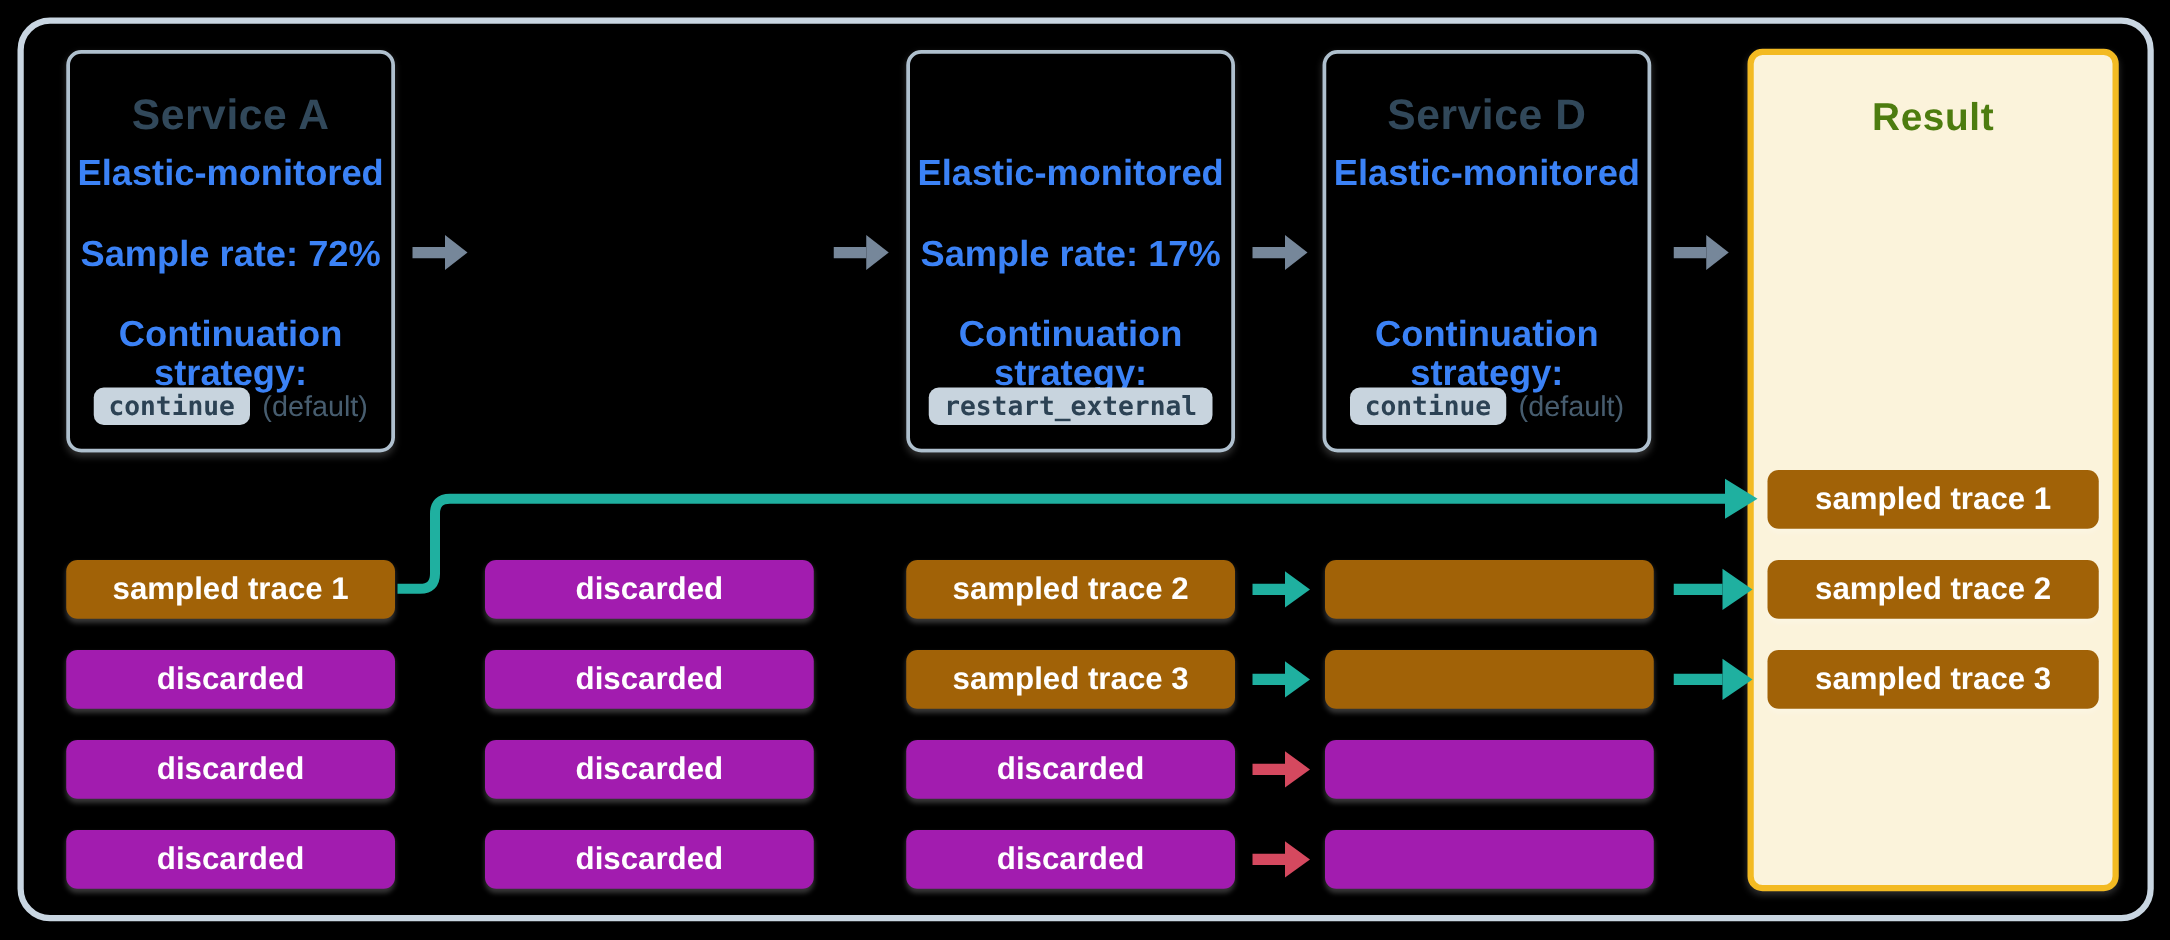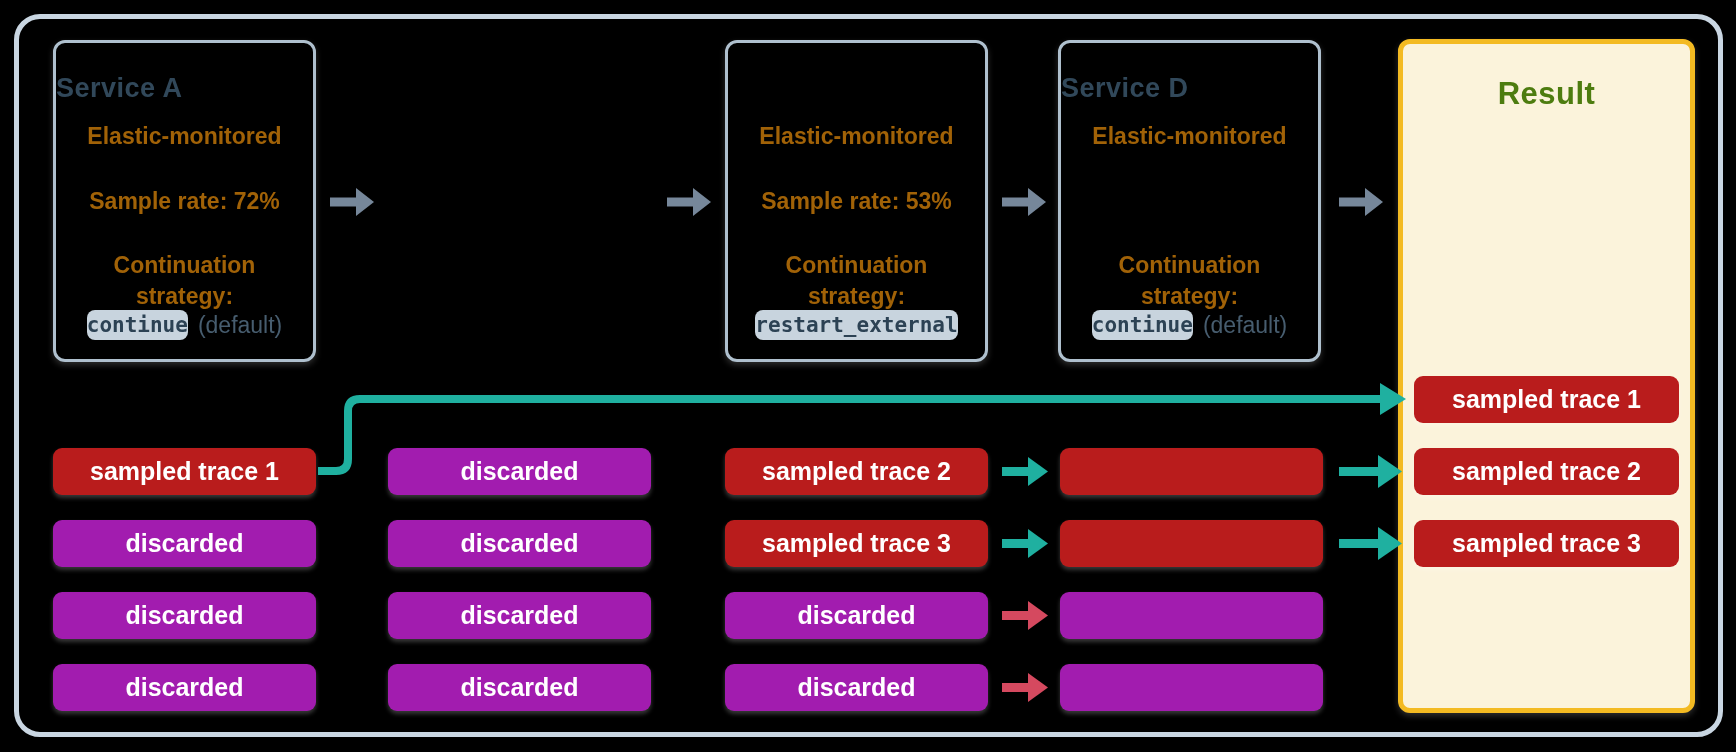--- a/index.html
+++ b/index.html
@@ -10,57 +10,57 @@
   .frame{
     position:absolute;left:14px;top:14px;width:1709px;height:723px;
     border:5px solid #C9D6E2;border-radius:26px;box-sizing:border-box;
   }
   .svc{
     position:absolute;top:40px;height:322px;width:263px;
     border:3px solid #AFC0CE;border-radius:12px;box-sizing:border-box;
     box-shadow:0 3px 6px rgba(255,255,255,0.18);
   }
   .svc-title{
-    position:absolute;left:0;right:0;top:30px;text-align:left;
-    font-size:27px;font-weight:bold;color:#31485A;letter-spacing:0.5px;
+    position:absolute;left:0;right:0;top:30px;text-align:center;
+    font-size:34px;font-weight:bold;color:#31485A;letter-spacing:0.5px;
   }
   .line{
     position:absolute;left:0;right:0;text-align:center;
-    font-size:23px;font-weight:bold;color:#a16207;
+    font-size:29px;font-weight:bold;color:#3b82f6;
   }
   .sub{top:80px}
   .rate{top:145px}
   .cont1{top:209px}
   .cont2{top:240px}
   .chiprow{
     position:absolute;left:0;right:0;top:267px;
     display:flex;justify-content:center;align-items:center;
   }
   .chip{
-    background:#C8D4DE;border-radius:8px;padding:3px 0;
+    background:#C8D4DE;border-radius:8px;padding:3px 12px;
     font-family:"DejaVu Sans Mono",monospace;font-size:21px;font-weight:bold;color:#2C4254;
     white-space:nowrap;
   }
   .note{margin-left:10px;font-size:23px;font-weight:normal;color:#475D6F;white-space:nowrap;}
   .result{
     position:absolute;left:1398px;top:39px;width:297px;height:674px;
     background:#FBF3DB;border:5px solid #F3BA22;border-radius:12px;box-sizing:border-box;
     box-shadow:0 3px 6px rgba(255,255,255,0.18);
   }
   .result-title{
     position:absolute;left:0;right:0;top:32px;text-align:center;
     font-size:31px;font-weight:bold;color:#4d7c0f;letter-spacing:0.5px;
   }
   .pill{
     position:absolute;width:263px;height:47px;border-radius:9px;
     display:flex;align-items:center;justify-content:center;
     color:#FFFFFF;font-size:25px;font-weight:bold;
     box-shadow:0 3px 4px rgba(255,255,255,0.22);
   }
-  .sampled{background:#b91c1c;}
+  .sampled{background:#a16207;}
   .discarded{background:#a21caf;}
   .arrows{position:absolute;left:0;top:0;pointer-events:none;}
 </style>
 </head>
 <body>
 
 <div class="canvas">
 
   <div class="frame"></div>
 
@@ -72,21 +72,21 @@
     <div class="line cont2">strategy:</div>
     <div class="chiprow">
       <span class="chip">continue</span>
       <span class="note">(default)</span>
     </div>
   </div>
 
 
   <div class="svc" style="left:725px">
     <div class="line sub">Elastic-monitored</div>
-    <div class="line rate">Sample rate: 53%</div>
+    <div class="line rate">Sample rate: 17%</div>
     <div class="line cont1">Continuation</div>
     <div class="line cont2">strategy:</div>
     <div class="chiprow">
       <span class="chip">restart_external</span>
     </div>
   </div>
 
   <div class="svc" style="left:1058px">
     <div class="svc-title">Service D</div>
     <div class="line sub">Elastic-monitored</div>

